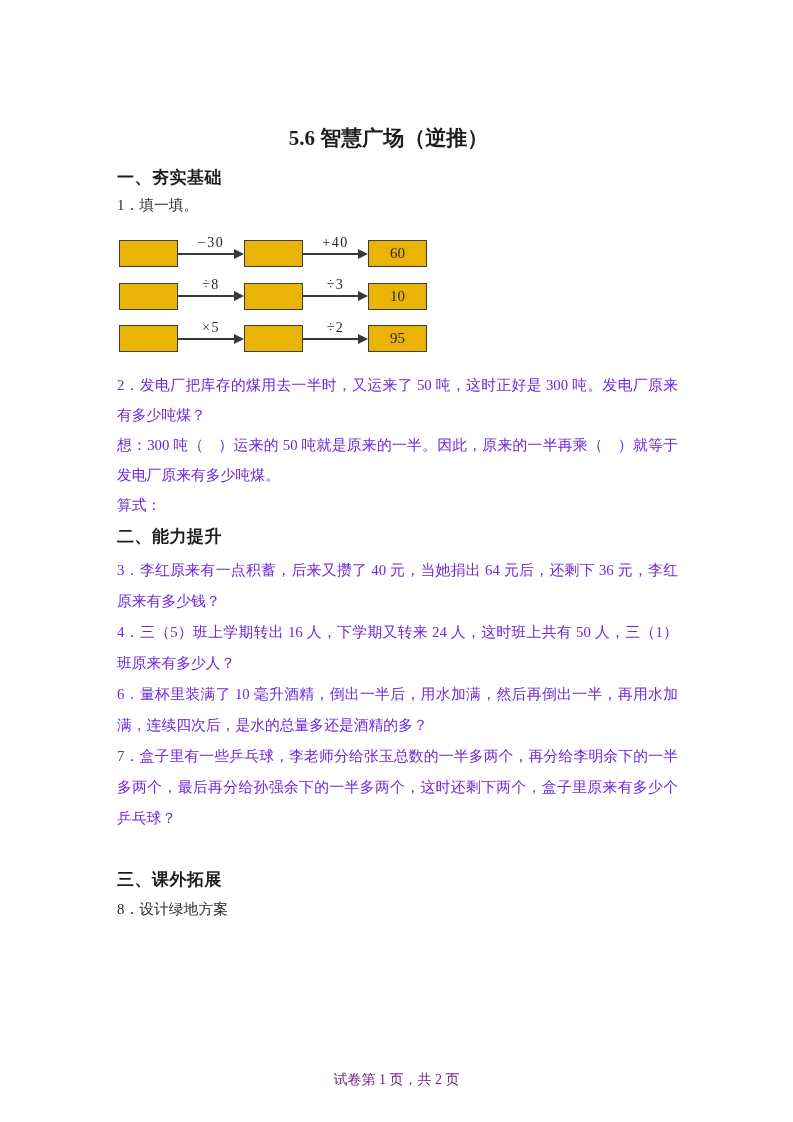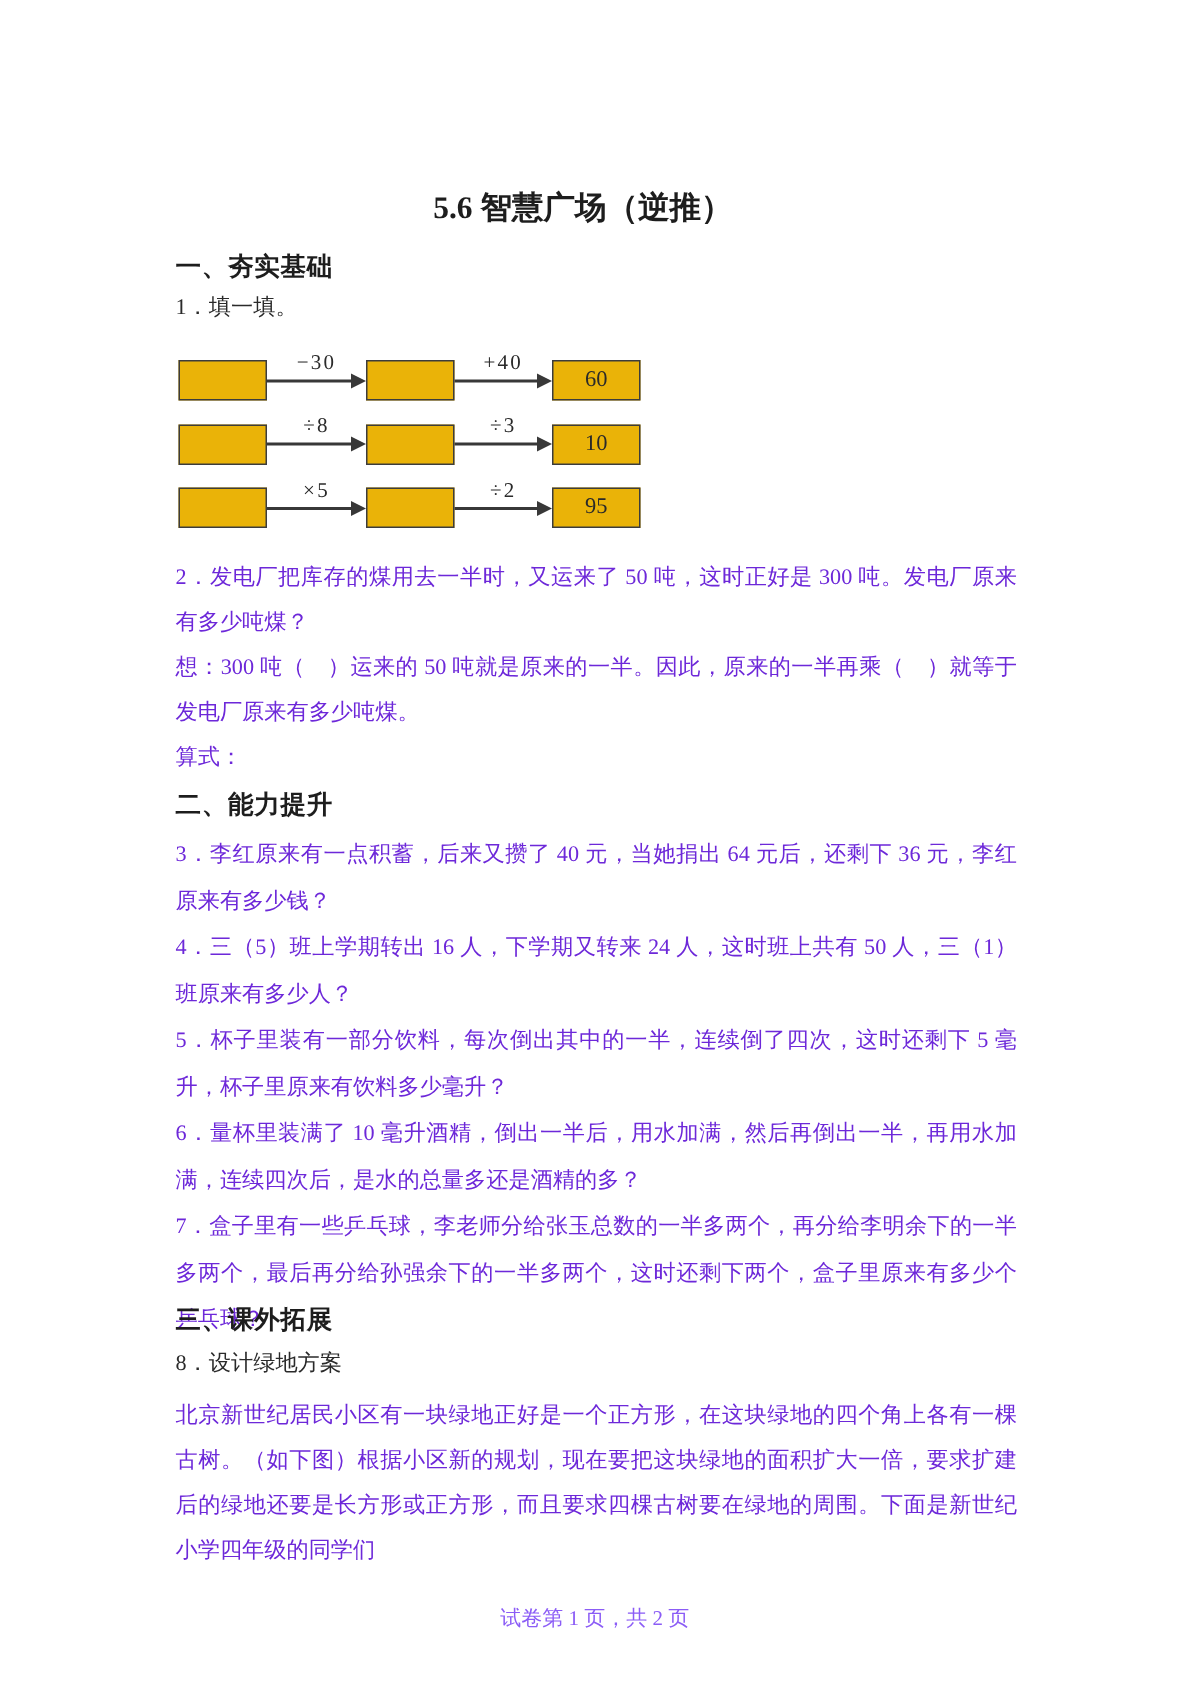--- a/index.html
+++ b/index.html
@@ -54,21 +54,21 @@
     border-top:5px solid transparent;
     border-bottom:5px solid transparent;
   }
   .d-label{
     position:absolute;left:50%;transform:translateX(-50%);
     bottom:calc(50% + 3px);
     font-size:14px;letter-spacing:1.5px;white-space:nowrap;color:#2a2a2a;
   }
   .footer{
     position:absolute;top:1070px;left:0;right:0;
-    text-align:center;font-size:14px;line-height:20px;color:#8b5cf6;
+    text-align:center;font-size:14px;line-height:20px;color:#701a75;
   }
 </style>
 </head>
 <body>
 
 <div class="page">
 
   <h1 class="title">5.6 智慧广场（逆推）</h1>
 
   <h2 class="sec-h" style="top:167px;">一、夯实基础</h2>
@@ -131,28 +131,24 @@
     <p>2．发电厂把库存的煤用去一半时，又运来了 50 吨，这时正好是 300 吨。发电厂原来有多少吨煤？</p>
     <p>想：300 吨（　）运来的 50 吨就是原来的一半。因此，原来的一半再乘（　）就等于发电厂原来有多少吨煤。</p>
     <p>算式：</p>
   </div>
 
   <h2 class="sec-h" style="top:526px;">二、能力提升</h2>
 
   <div class="block blk-31" style="top:555px;">
     <p>3．李红原来有一点积蓄，后来又攒了 40 元，当她捐出 64 元后，还剩下 36 元，李红原来有多少钱？</p>
     <p>4．三（5）班上学期转出 16 人，下学期又转来 24 人，这时班上共有 50 人，三（1）班原来有多少人？</p>
-    <p>5．杯子里装有一部分饮料，每次倒出其中的一半，连续倒了四次，这时还剩下 5 毫升，杯子里原来有饮料多少毫升？</p>
     <p>6．量杯里装满了 10 毫升酒精，倒出一半后，用水加满，然后再倒出一半，再用水加满，连续四次后，是水的总量多还是酒精的多？</p>
     <p>7．盒子里有一些乒乓球，李老师分给张玉总数的一半多两个，再分给李明余下的一半多两个，最后再分给孙强余下的一半多两个，这时还剩下两个，盒子里原来有多少个乒乓球？</p>
   </div>
 
   <h2 class="sec-h" style="top:869px;">三、课外拓展</h2>
 
   <p class="line-p" style="top:899px;">8．设计绿地方案</p>
 
-  <div class="block blk-30" style="top:929px;">
-    <p>北京新世纪居民小区有一块绿地正好是一个正方形，在这块绿地的四个角上各有一棵古树。（如下图）根据小区新的规划，现在要把这块绿地的面积扩大一倍，要求扩建后的绿地还要是长方形或正方形，而且要求四棵古树要在绿地的周围。下面是新世纪小学四年级的同学们</p>
-  </div>
 
   <div class="footer">试卷第 1 页，共 2 页</div>
 
 </div>
 
 </body></html>

